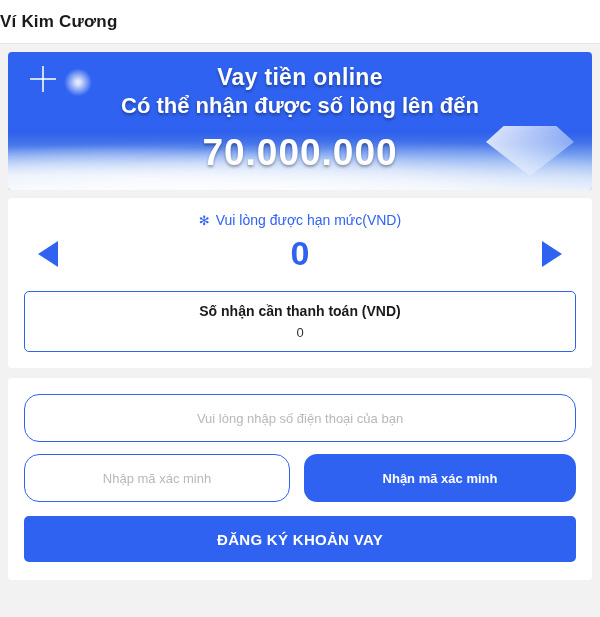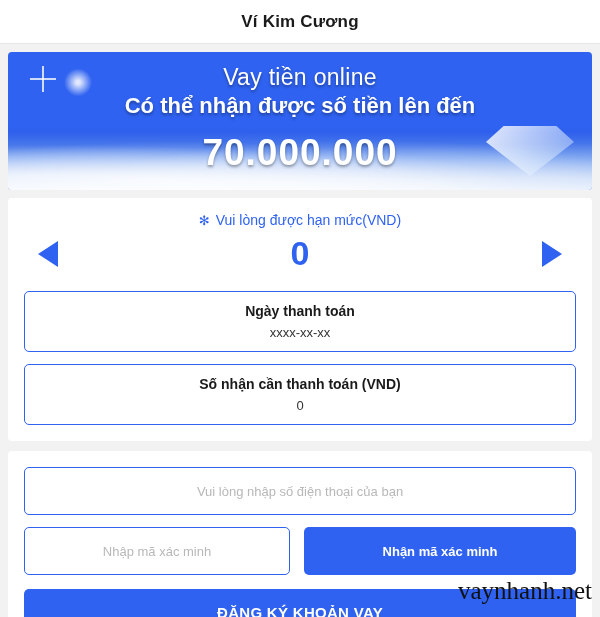--- a/index.html
+++ b/index.html
@@ -14,21 +14,20 @@
     background: #f2f2f2;
     position: relative;
     overflow: hidden;
   }
   
   .header {
     height: 44px;
     background: #ffffff;
     display: flex;
     align-items: center;
-    justify-content: center;
     border-bottom: 1px solid #e6e6e6;
   }
   .header-title {
     font-size: 17px;
     font-weight: bold;
     color: #1a1a1a;
     letter-spacing: .2px;
   }
   
   .banner-wrap {
@@ -76,21 +75,21 @@
   .banner-text {
     position: relative;
     z-index: 3;
     text-align: center;
     padding-top: 12px;
     color: #ffffff;
     text-shadow: 0 2px 3px rgba(0,0,0,.35);
   }
   .banner-l1 {
     font-size: 23px;
-    font-weight: normal;
+    font-weight: bold;
     letter-spacing: .3px;
   }
   .banner-l2 {
     font-size: 22px;
     font-weight: bold;
     margin-top: 2px;
   }
   .banner-l3 {
     font-size: 37px;
     font-weight: bold;
@@ -153,42 +152,42 @@
   .form-card {
     background: #ffffff;
     margin: 10px 8px 0 8px;
     border-radius: 4px;
     padding: 16px 16px 18px 16px;
   }
   .text-input {
     width: 100%;
     height: 48px;
     border: 1px solid #2f62f0;
-    border-radius: 5px;
+    border-radius: 15px;
     text-align: center;
     font-size: 13px;
     color: #333;
     outline: none;
     background: #fff;
     font-family: "Liberation Sans", sans-serif;
   }
   .text-input::placeholder { color: #b8b8b8; }
   .row2 {
     display: flex;
     gap: 14px;
     margin-top: 12px;
   }
   .row2 .text-input { flex: 1; }
   .btn-code {
     flex: 1;
     height: 48px;
     background: #2f62f0;
     color: #ffffff;
     border: none;
-    border-radius: 5px;
+    border-radius: 13px;
     font-size: 13px;
     font-weight: bold;
     cursor: pointer;
     font-family: "Liberation Sans", sans-serif;
   }
   .btn-submit {
     width: 100%;
     height: 46px;
     margin-top: 14px;
     background: #2f62f0;
@@ -221,51 +220,46 @@
     <div class="header-title">Ví Kim Cương</div>
   </div>
 
   <div class="banner-wrap">
     <div class="banner">
       <div class="sparkle"></div>
       <div class="water"></div>
       <div class="diamond"></div>
       <div class="banner-text">
         <div class="banner-l1">Vay tiền online</div>
-        <div class="banner-l2">Có thể nhận được số tiền lên đến</div>
+        <div class="banner-l2">Có thể nhận được số lòng lên đến</div>
         <div class="banner-l3">70.000.000</div>
       </div>
     </div>
   </div>
 
   <div class="card">
     <div class="choose-row">
       <span class="asterisk">✻</span>
       <span>Vui lòng được hạn mức(VND)</span>
     </div>
     <div class="amount-row">
       <div class="arrow arrow-left"></div>
       <div class="amount-value">0</div>
       <div class="arrow arrow-right"></div>
     </div>
 
-    <div class="info-box">
-      <div class="info-label">Ngày thanh toán</div>
-      <div class="info-value">xxxx-xx-xx</div>
-    </div>
 
     <div class="info-box">
       <div class="info-label">Số nhận cần thanh toán (VND)</div>
       <div class="info-value">0</div>
     </div>
   </div>
 
   <div class="form-card">
     <input class="text-input" type="text" placeholder="Vui lòng nhập số điện thoại của bạn" style="">
     <div class="row2">
       <input class="text-input" type="text" placeholder="Nhập mã xác minh" style="">
       <button class="btn-code">Nhận mã xác minh</button>
     </div>
     <button class="btn-submit">ĐĂNG KÝ KHOẢN VAY</button>
   </div>
 
-  <div class="watermark">vaynhanh.net</div>
 </div>
 
 </body></html>

